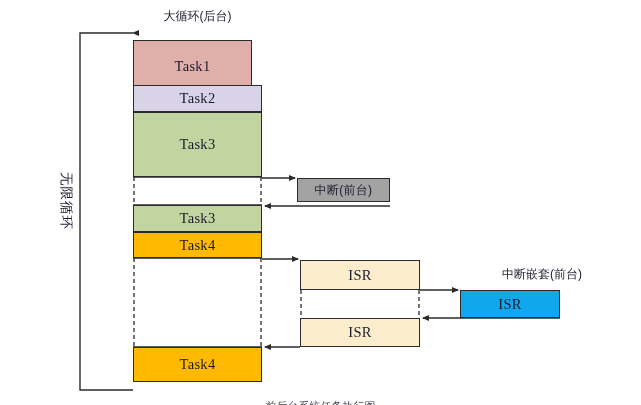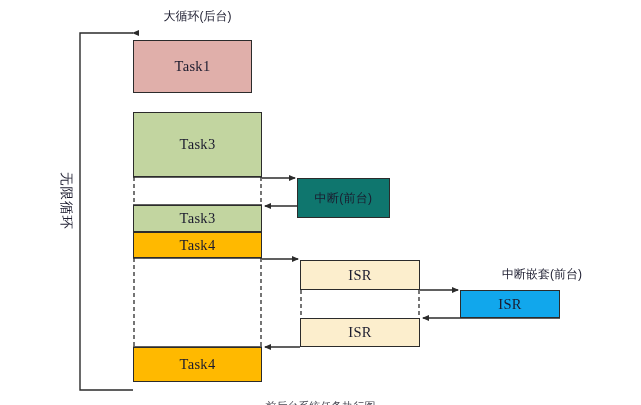--- a/index.html
+++ b/index.html
@@ -125,34 +125,37 @@
     </g>
 
     <g>
       <line x1="300" y1="347" x2="265" y2="347" stroke="#2b2b2b" stroke-width="1.4" marker-end="url(#arrowhead)"></line>
     </g>
   </svg>
 
   <div class="box" style="left:133px; top:40px; width:119px; height:53px; background:#e0afaa;">
     <span>Task1</span>
   </div>
+  <div class="box" style="left:133px; top:85px; width:129px; height:27px; background:#d8d3e6;">
+    <span>Task2</span>
+  </div>
   <div class="box" style="left:133px; top:112px; width:129px; height:65px; background:#c2d5a0;">
     <span>Task3</span>
   </div>
   <div class="box" style="left:133px; top:205px; width:129px; height:27px; background:#c2d5a0;">
     <span>Task3</span>
   </div>
   <div class="box" style="left:133px; top:232px; width:129px; height:26px; background:#ffb900;">
     <span>Task4</span>
   </div>
   <div class="box" style="left:133px; top:347px; width:129px; height:35px; background:#ffb900;">
     <span>Task4</span>
   </div>
 
-  <div class="box" style="left:297px; top:178px; width:93px; height:40px; background:#0f766e;">
+  <div class="box" style="left:297px; top:178px; width:93px; height:24px; background:#a3a3a3;">
     <span class="cjk">中断(前台)</span>
   </div>
   <div class="box" style="left:300px; top:260px; width:120px; height:30px; background:#fceecd;">
     <span>ISR</span>
   </div>
   <div class="box" style="left:300px; top:318px; width:120px; height:29px; background:#fceecd;">
     <span>ISR</span>
   </div>
   <div class="box" style="left:460px; top:290px; width:100px; height:28px; background:#11a7ec;">
     <span>ISR</span>

